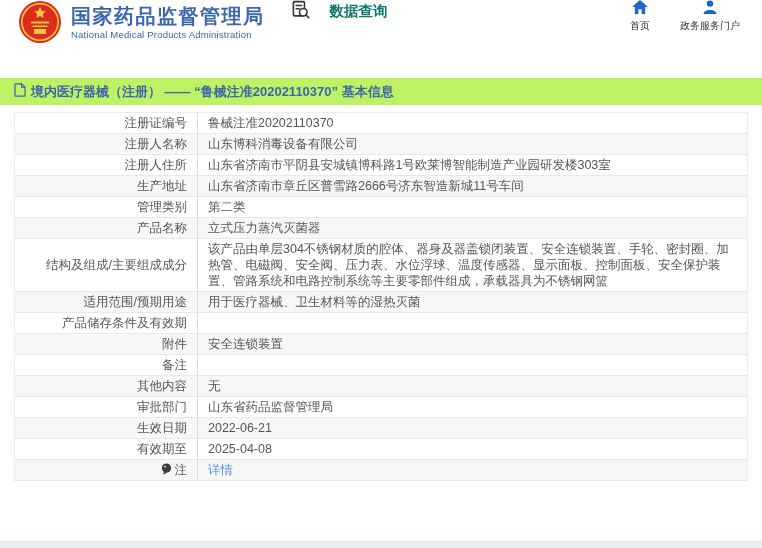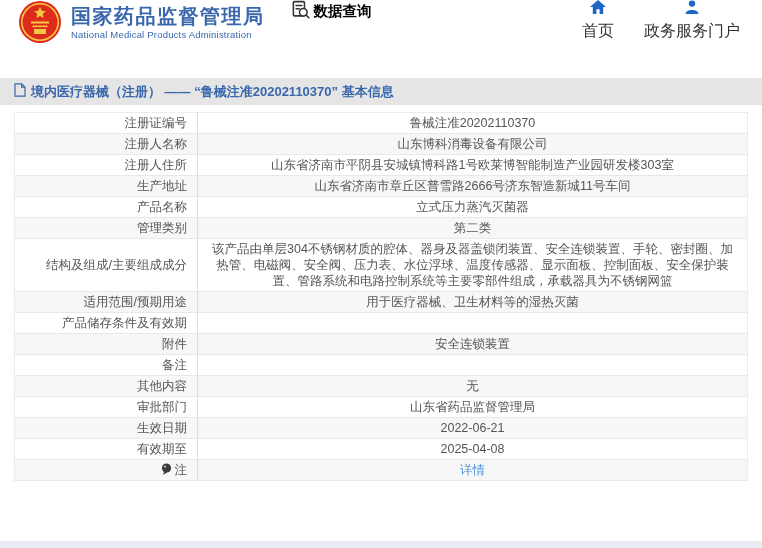--- a/index.html
+++ b/index.html
@@ -30,43 +30,43 @@
   }
   .site-subtitle {
     font-size: 9.5px;
     color: #3a67ac;
     margin-top: 1px;
     letter-spacing: 0.2px;
   }
   .data-query {
     display: flex;
     align-items: center;
-    gap: 4px;
+    gap: 20px;
     margin-left: 26px;
     font-size: 14.5px;
     font-weight: bold;
-    color: #000000;
+    color: #0f766e;
     cursor: pointer;
   }
   .header-nav { margin-left: auto; display: flex; gap: 30px; padding-right: 4px; }
   .nav-item {
     display: flex;
     flex-direction: column;
     align-items: center;
     gap: 3px;
-    font-size: 16px;
+    font-size: 10px;
     color: #333;
     text-decoration: none;
     cursor: pointer;
   }
 
   
   .breadcrumb {
     height: 27px;
-    background: #e5e5e5;
+    background: #bef264;
     display: flex;
     align-items: center;
     gap: 5px;
     padding: 0 14px;
     font-size: 13px;
     font-weight: 600;
     color: #3a67ac;
   }
 
   
@@ -85,21 +85,21 @@
     font-weight: normal;
     vertical-align: middle;
   }
   .info-table th {
     width: 183px;
     text-align: right;
     border-right: 1px solid #dcdcdc;
     white-space: nowrap;
     color: #555;
   }
-  .info-table td { text-align: center; }
+  .info-table td { text-align: left; }
   .info-table tbody tr:nth-child(even) { background: #f7f7f7; }
   .info-table td:empty::after { content: "\00a0"; }
   .detail-link { color: #4a90d9; text-decoration: none; cursor: pointer; }
   .note-icon { display: inline-block; vertical-align: -1px; margin-right: 3px; }
 
   
   .footer-strip {
     position: absolute;
     left: 0; right: 0; bottom: 0;
     height: 7px;
@@ -186,26 +186,26 @@
       </tr>
       <tr>
         <th>注册人住所</th>
         <td>山东省济南市平阴县安城镇博科路1号欧莱博智能制造产业园研发楼303室</td>
       </tr>
       <tr>
         <th>生产地址</th>
         <td>山东省济南市章丘区普雪路2666号济东智造新城11号车间</td>
       </tr>
       <tr>
+        <th>管理类别</th>
+        <td>第二类</td>
+      </tr>
+      <tr>
         <th>产品名称</th>
         <td>立式压力蒸汽灭菌器</td>
-      </tr>
-      <tr>
-        <th>管理类别</th>
-        <td>第二类</td>
       </tr>
       <tr>
         <th>结构及组成/主要组成成分</th>
         <td>该产品由单层304不锈钢材质的腔体、器身及器盖锁闭装置、安全连锁装置、手轮、密封圈、加热管、电磁阀、安全阀、压力表、水位浮球、温度传感器、显示面板、控制面板、安全保护装置、管路系统和电路控制系统等主要零部件组成，承载器具为不锈钢网篮</td>
       </tr>
       <tr>
         <th>适用范围/预期用途</th>
         <td>用于医疗器械、卫生材料等的湿热灭菌</td>
       </tr>
       <tr>

